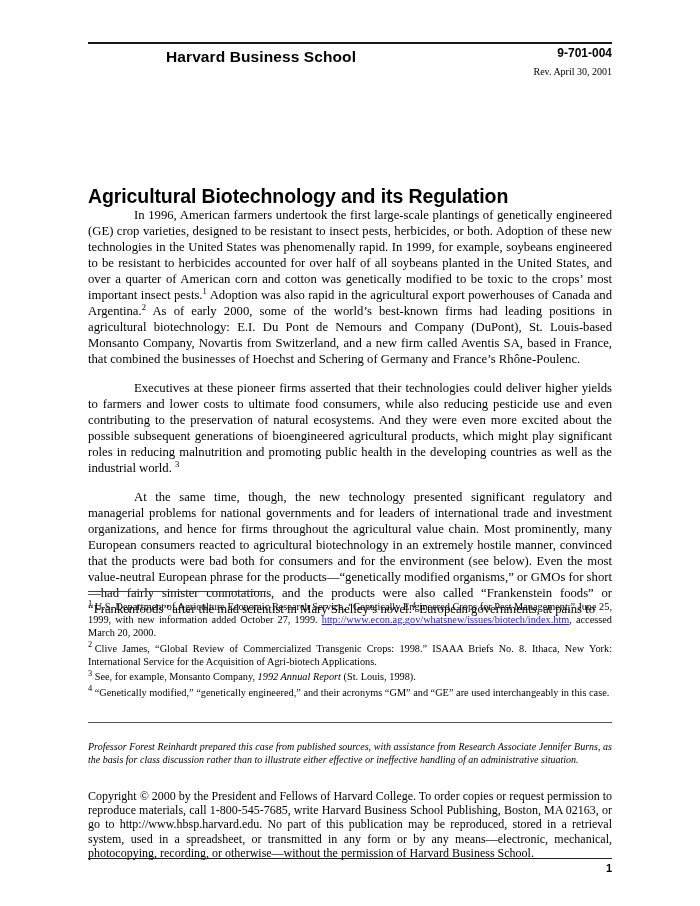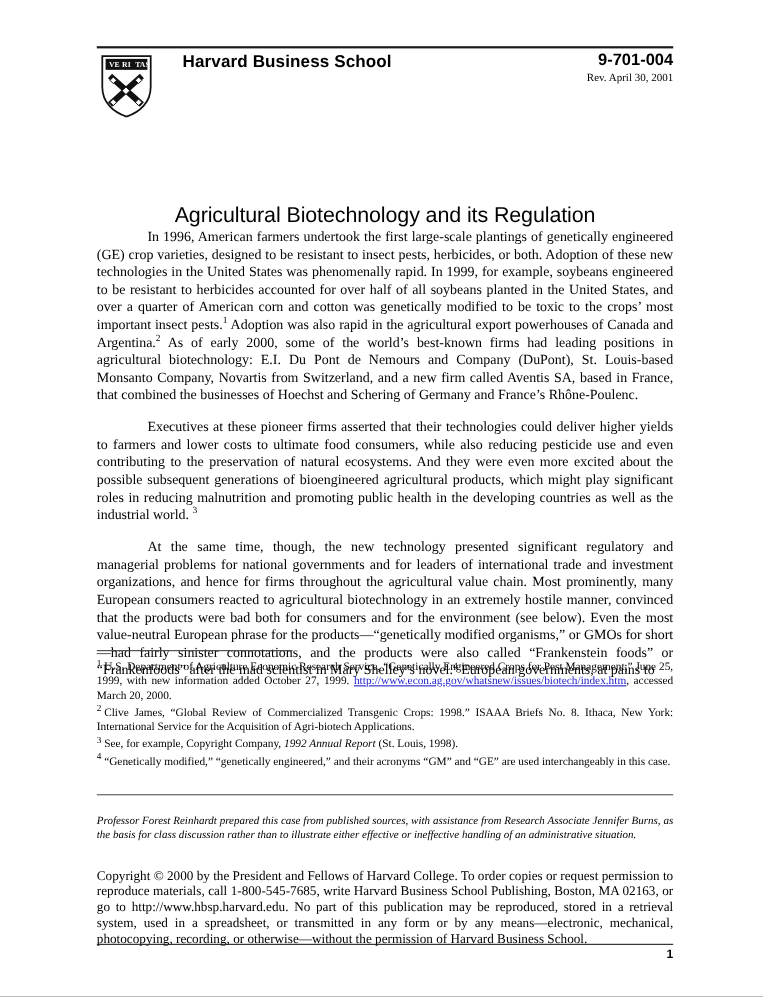--- a/index.html
+++ b/index.html
@@ -50,43 +50,43 @@
     font-size: 15.5px;
     letter-spacing: 0.1px;
     white-space: nowrap;
   }
   .doc-number {
     position: absolute;
     right: 0;
     top: 46px;
     font-family: "Liberation Sans", "DejaVu Sans", sans-serif;
     font-weight: bold;
-    font-size: 15px;
+    font-size: 12px;
     text-align: right;
     white-space: nowrap;
   }
   .doc-rev {
     position: absolute;
     right: 0;
     top: 66px;
     font-family: "Liberation Serif", "DejaVu Serif", serif;
     font-size: 10px;
     text-align: right;
     white-space: nowrap;
   }
 
   
   .doc-title {
     position: absolute;
     left: 0;
     top: 172px;
     width: 524px;
-    text-align: center;
-    font-family: "Liberation Sans", "DejaVu Sans", sans-serif;
-    font-weight: normal;
+    text-align: left;
+    font-family: "Liberation Sans", "DejaVu Sans", sans-serif;
+    font-weight: bold;
     font-size: 19.5px;
     letter-spacing: -0.1px;
   }
 
   
   .body-col {
     position: absolute;
     left: 0;
     top: 208px;
     width: 524px;
@@ -191,70 +191,48 @@
   }
 </style>
 </head>
 <body>
 
 <div class="page">
   <div class="sheet">
 
     <div class="header-rule"></div>
 
-    <div class="logo">
-      <svg viewBox="0 0 48 58" width="48" height="58" aria-hidden="true">
-        <path d="M2 2 H46 V30 C46 44 36 53 24 57 C12 53 2 44 2 30 Z" fill="#ffffff" stroke="#111111" stroke-width="1.6"></path>
-        <rect x="5" y="4.5" width="38" height="10" fill="#111111"></rect>
-        <g fill="#ffffff" font-family="Liberation Serif, serif" font-size="7" font-weight="bold">
-          <text x="8" y="12">VE</text>
-          <text x="20" y="12">RI</text>
-          <text x="32" y="12">TAS</text>
-        </g>
-        <g stroke="#111111" stroke-width="5.5" fill="none">
-          <line x1="9" y1="20" x2="38" y2="46"></line>
-          <line x1="38" y1="20" x2="9" y2="46"></line>
-        </g>
-        <g fill="#ffffff" stroke="#111111" stroke-width="0.9">
-          <polygon points="12,21 15,24 12,27 9,24"></polygon>
-          <polygon points="35,21 38,24 35,27 32,24"></polygon>
-          <polygon points="23.5,30 27,33.5 23.5,37 20,33.5"></polygon>
-          <polygon points="12,41 15,44 12,47 9,44"></polygon>
-          <polygon points="35,41 38,44 35,47 32,44"></polygon>
-        </g>
-      </svg>
+
+    <div class="school-name">Harvard Business School</div>
+
+    <div class="doc-number">9-701-004</div>
+
+    <div class="doc-rev">Rev. April 30, 2001</div>
+
+    <h1 class="doc-title">Agricultural Biotechnology and its Regulation</h1>
+
+    <div class="body-col">
+
+      <p class="para"><span>In 1996, American farmers undertook the first large-scale plantings of genetically engineered (GE) crop varieties, designed to be resistant to insect pests, herbicides, or both.  Adoption of these new technologies in the United States was phenomenally rapid.  In 1999, for example, soybeans engineered to be resistant to herbicides accounted for over half of all soybeans planted in the United States, and over a quarter of American corn and cotton was genetically modified to be toxic to the crops’ most important insect pests.</span><sup class="fn">1</sup><span>  Adoption was also rapid in the agricultural export powerhouses of Canada and Argentina.</span><sup class="fn">2</sup><span>  As of early 2000, some of the world’s best-known firms had leading positions in agricultural biotechnology: E.I. Du Pont de Nemours and Company (DuPont), St. Louis-based Monsanto Company, Novartis from Switzerland, and a new firm called Aventis SA, based in France, that combined the businesses of Hoechst and Schering of Germany and France’s Rhône-Poulenc.</span></p>
+
+      <p class="para"><span>Executives at these pioneer firms asserted that their technologies could deliver higher yields to farmers and lower costs to ultimate food consumers, while also reducing pesticide use and even contributing to the preservation of natural ecosystems.  And they were even more excited about the possible subsequent generations of bioengineered agricultural products, which might play significant roles in reducing malnutrition and promoting public health in the developing countries as well as the industrial world. </span><sup class="fn">3</sup></p>
+
+      <p class="para"><span>At the same time, though, the new technology presented significant regulatory and managerial problems for national governments and for leaders of international trade and investment organizations, and hence for firms throughout the agricultural value chain.  Most prominently, many European consumers reacted to agricultural biotechnology in an extremely hostile manner, convinced that the products were bad both for consumers and for the environment (see below).  Even the most value-neutral European phrase for the products—“genetically modified organisms,” or GMOs for short—had fairly sinister connotations, and the products were also called “Frankenstein foods” or “Frankenfoods” after the mad scientist in Mary Shelley’s novel.</span><sup class="fn">4</sup><span>  European governments, at pains to</span></p>
+
     </div>
 
-    <div class="school-name">Harvard Business School</div>
-
-    <div class="doc-number">9-701-004</div>
-
-    <div class="doc-rev">Rev. April 30, 2001</div>
-
-    <h1 class="doc-title">Agricultural Biotechnology and its Regulation</h1>
-
-    <div class="body-col">
-
-      <p class="para"><span>In 1996, American farmers undertook the first large-scale plantings of genetically engineered (GE) crop varieties, designed to be resistant to insect pests, herbicides, or both.  Adoption of these new technologies in the United States was phenomenally rapid.  In 1999, for example, soybeans engineered to be resistant to herbicides accounted for over half of all soybeans planted in the United States, and over a quarter of American corn and cotton was genetically modified to be toxic to the crops’ most important insect pests.</span><sup class="fn">1</sup><span>  Adoption was also rapid in the agricultural export powerhouses of Canada and Argentina.</span><sup class="fn">2</sup><span>  As of early 2000, some of the world’s best-known firms had leading positions in agricultural biotechnology: E.I. Du Pont de Nemours and Company (DuPont), St. Louis-based Monsanto Company, Novartis from Switzerland, and a new firm called Aventis SA, based in France, that combined the businesses of Hoechst and Schering of Germany and France’s Rhône-Poulenc.</span></p>
-
-      <p class="para"><span>Executives at these pioneer firms asserted that their technologies could deliver higher yields to farmers and lower costs to ultimate food consumers, while also reducing pesticide use and even contributing to the preservation of natural ecosystems.  And they were even more excited about the possible subsequent generations of bioengineered agricultural products, which might play significant roles in reducing malnutrition and promoting public health in the developing countries as well as the industrial world. </span><sup class="fn">3</sup></p>
-
-      <p class="para"><span>At the same time, though, the new technology presented significant regulatory and managerial problems for national governments and for leaders of international trade and investment organizations, and hence for firms throughout the agricultural value chain.  Most prominently, many European consumers reacted to agricultural biotechnology in an extremely hostile manner, convinced that the products were bad both for consumers and for the environment (see below).  Even the most value-neutral European phrase for the products—“genetically modified organisms,” or GMOs for short—had fairly sinister connotations, and the products were also called “Frankenstein foods” or “Frankenfoods” after the mad scientist in Mary Shelley’s novel.</span><sup class="fn">4</sup><span>  European governments, at pains to</span></p>
-
-    </div>
-
     <div class="fn-rule"></div>
 
     <div class="footnotes">
 
       <p class="fnote"><span class="mark">1</span><span>U.S. Department of Agriculture Economic Research Service, “Genetically Engineered Crops for Pest Management,” June 25, 1999, with new information added October 27, 1999. </span><span class="link">http://www.econ.ag.gov/whatsnew/issues/biotech/index.htm</span><span>, accessed March 20, 2000.</span></p>
 
       <p class="fnote"><span class="mark">2</span><span>Clive James, “Global Review of Commercialized Transgenic Crops: 1998.”  ISAAA Briefs No. 8.  Ithaca, New York:  International Service for the Acquisition of Agri-biotech Applications.</span></p>
 
-      <p class="fnote"><span class="mark">3</span><span>See, for example, Copyright Company, </span><i>1992 Annual Report</i><span> (St. Louis, 1998).</span></p>
+      <p class="fnote"><span class="mark">3</span><span>See, for example, Monsanto Company, </span><i>1992 Annual Report</i><span> (St. Louis, 1998).</span></p>
 
       <p class="fnote"><span class="mark">4</span><span>“Genetically modified,” “genetically engineered,” and their acronyms “GM” and “GE” are used interchangeably in this case.</span></p>
 
     </div>
 
     <div class="credit-rule"></div>
 
     <p class="credit">Professor Forest Reinhardt prepared this case from published sources, with assistance from Research Associate Jennifer Burns, as the basis for class discussion rather than to illustrate either effective or ineffective handling of an administrative situation.</p>
 
     <p class="copyright">Copyright © 2000 by the President and Fellows of Harvard College.  To order copies or request permission to reproduce materials, call 1-800-545-7685, write Harvard Business School Publishing, Boston, MA 02163, or go to http://www.hbsp.harvard.edu.  No part of this publication may be reproduced, stored in a retrieval system, used in a spreadsheet, or transmitted in any form or by any means—electronic, mechanical, photocopying, recording, or otherwise—without the permission of Harvard Business School.</p>

